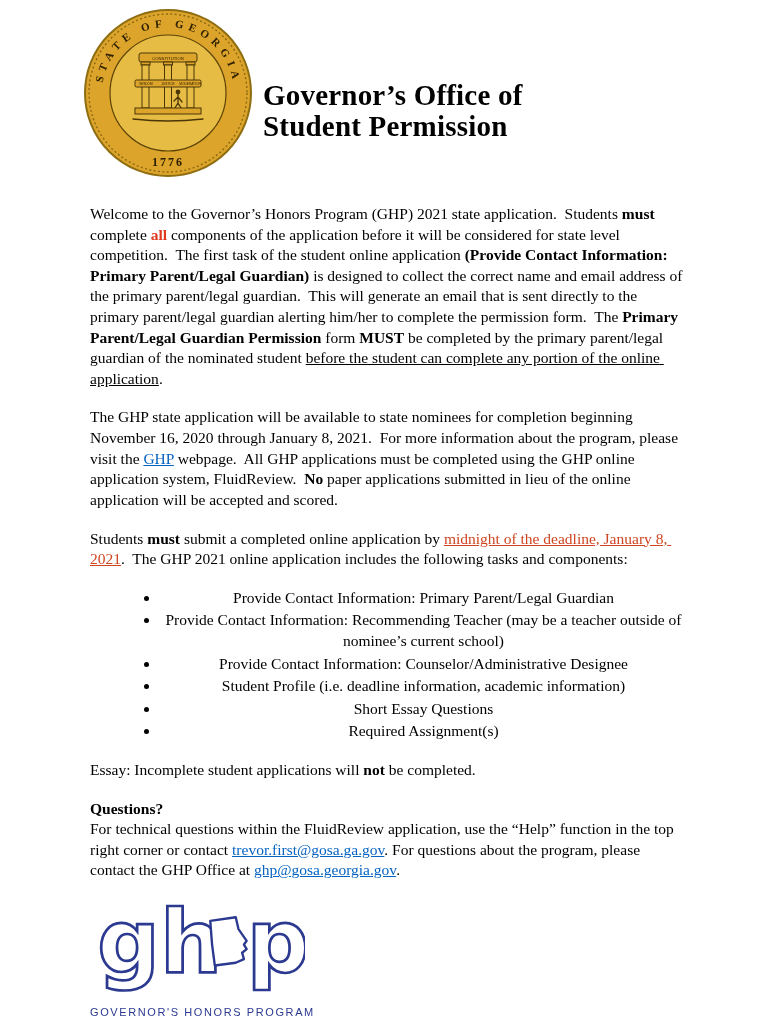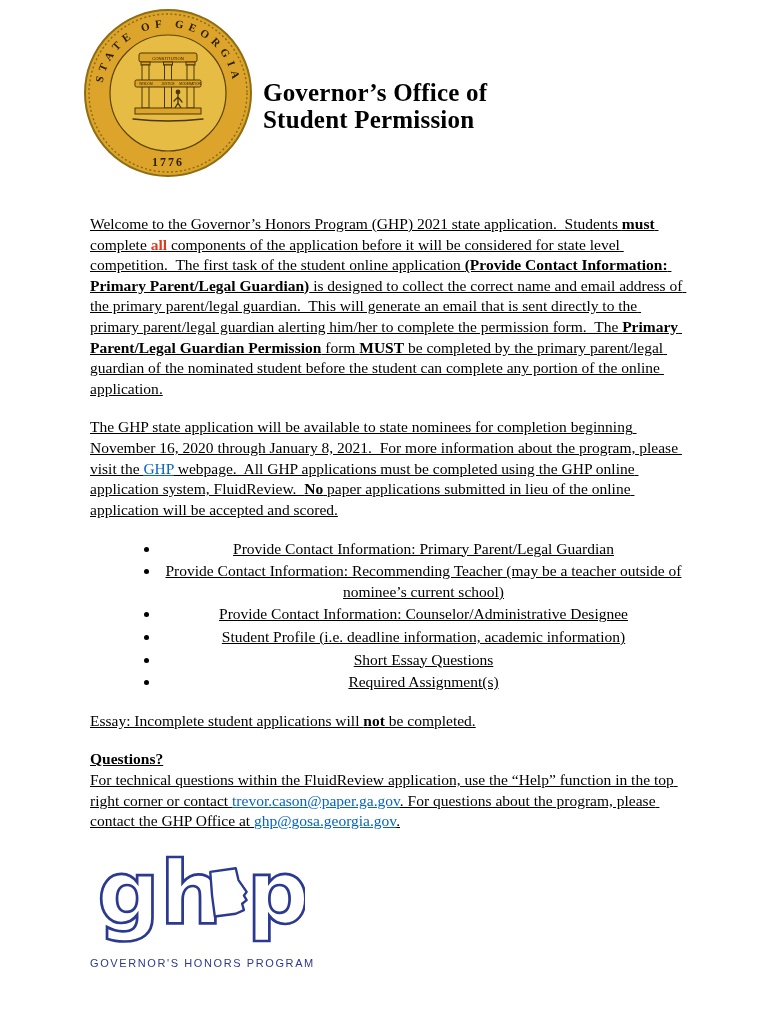--- a/index.html
+++ b/index.html
@@ -3,39 +3,39 @@
 <meta charset="utf-8">
 <style>
   html,body{margin:0;padding:0;background:#ffffff;}
   .page{position:relative;width:770px;height:1024px;box-sizing:border-box;
         padding:8px 83px 0 90px;background:#fff;color:#000;
         font-family:"Liberation Serif",serif;overflow:hidden;}
 
   
   .letterhead{display:flex;align-items:flex-start;gap:10px;margin-left:-7px;}
   .seal{width:170px;height:170px;flex:0 0 auto;}
-  .org-title{font-weight:bold;font-size:25px;line-height:1.06;margin-top:72px;letter-spacing:.2px;}
+  .org-title{font-weight:bold;font-size:29px;line-height:1.06;margin-top:72px;letter-spacing:.2px;}
 
   
   .seal-outer{fill:var(--seal_gold,#DCA42A);stroke:#8F6E12;stroke-width:2;}
   .seal-edge{fill:none;stroke:#8a6a10;stroke-width:1.4;stroke-dasharray:2 2.4;}
   .seal-inner{fill:#E6BC45;stroke:#5c4407;stroke-width:1.2;}
   .seal-ring-text{font-family:"Liberation Serif",serif;font-size:11px;font-weight:bold;
                   letter-spacing:5px;fill:#2e2002;}
   .seal-year{font-family:"Liberation Serif",serif;font-size:12px;font-weight:bold;
              fill:#2e2002;letter-spacing:2px;}
   .seal-tiny{font-size:4.2px;fill:#2e2002;font-family:"Liberation Sans",sans-serif;}
   .seal-tiny2{font-size:3.2px;fill:#2e2002;font-family:"Liberation Sans",sans-serif;}
   .arch,.banner,.base,.colcap{fill:var(--seal_gold,#DCA42A);stroke:#4a3606;stroke-width:1;}
   .col{fill:#E6BC45;stroke:#4a3606;stroke-width:1;}
   .stick{fill:none;stroke:#4a3606;stroke-width:1.3;stroke-linecap:round;}
   .figure-head{fill:#4a3606;}
 
   
-  .doc-body{margin-top:36px;text-decoration:underline;}
+  .doc-body{margin-top:26px;}
   .doc-body p{font-size:15.5px;line-height:1.33;margin:0 0 18px 0;white-space:pre-wrap;}
   .task-list{font-size:15.5px;line-height:1.33;margin:0 0 18px 0;padding-left:70px;text-align:center;}
   .task-list li{margin:0 0 2px 0;}
   .q-head{font-weight:bold;margin-bottom:0 !important;}
   .q-body{margin-top:0 !important;}
 
   .run-b{font-weight:bold;}
   .run-red{font-weight:bold;color:var(--red,#e03a1e);}
   .run-u{text-decoration:underline;}
   a.run-link{color:var(--link_blue,#0563C1);text-decoration:underline;cursor:pointer;}
@@ -95,34 +95,35 @@
 
     <div class="org-title">
       <div>Governor’s Office of</div>
       <div>Student Permission</div>
     </div>
   </header>
 
   <main class="doc-body">
     <p><span>Welcome to the Governor’s Honors Program (GHP) 2021 state application.  Students </span><span class="run-b">must</span><span> complete </span><span class="run-red">all</span><span> components of the application before it will be considered for state level competition.  The first task of the student online application </span><span class="run-b">(Provide Contact Information: Primary Parent/Legal Guardian)</span><span> is designed to collect the correct name and email address of the primary parent/legal guardian.  This will generate an email that is sent directly to the primary parent/legal guardian alerting him/her to complete the permission form.  The </span><span class="run-b">Primary Parent/Legal Guardian Permission</span><span> form </span><span class="run-b">MUST</span><span> be completed by the primary parent/legal guardian of the nominated student </span><span class="run-u">before the student can complete any portion of the online application</span><span>.</span></p>
     <p><span>The GHP state application will be available to state nominees for completion beginning November 16, 2020 through January 8, 2021.  For more information about the program, please visit the </span><a class="run-link" href="#">GHP</a><span> webpage.  All GHP applications must be completed using the GHP online application system, FluidReview.  </span><span class="run-b">No</span><span> paper applications submitted in lieu of the online application will be accepted and scored.</span></p>
+    <p><span>Students </span><span class="run-b">must</span><span> submit a completed online application by </span><a class="run-rlink" href="#">midnight of the deadline, January 8, 2021</a><span>.  The GHP 2021 online application includes the following tasks and components:</span></p>
 
     <ul class="task-list">
         <li>Provide Contact Information: Primary Parent/Legal Guardian</li>
         <li>Provide Contact Information: Recommending Teacher (may be a teacher outside of nominee’s current school)</li>
         <li>Provide Contact Information: Counselor/Administrative Designee</li>
         <li>Student Profile (i.e. deadline information, academic information)</li>
         <li>Short Essay Questions</li>
         <li>Required Assignment(s)</li>
       </ul>
 
     <p><span>Essay: Incomplete student applications will </span><span class="run-b">not</span><span> be completed.</span></p>
 
     <p class="q-head">Questions?</p>
-    <p class="q-body"><span>For technical questions within the FluidReview application, use the “Help” function in the top right corner or contact </span><a class="run-link" href="#">trevor.cason@paper.ga.gov</a><span>. For questions about the program, please contact the GHP Office at </span><a class="run-link" href="#">ghp@gosa.georgia.gov</a><span>.</span></p>
+    <p class="q-body"><span>For technical questions within the FluidReview application, use the “Help” function in the top right corner or contact </span><a class="run-link" href="#">trevor.first@gosa.ga.gov</a><span>. For questions about the program, please contact the GHP Office at </span><a class="run-link" href="#">ghp@gosa.georgia.gov</a><span>.</span></p>
   </main>
 
   <footer class="footer-logo">
     <svg class="ghp-logo-svg" viewBox="0 0 236 112" xmlns="http://www.w3.org/2000/svg">
       <text class="logo-letters" x="8" y="80">gh</text>
       <path class="logo-georgia" d="M132 24 L160 20 L163 33 L172 46 L169 50 L172 55 L167 59 L169 66 L160 70 L137 73 L134 50 Z"></path>
       <text class="logo-letters" x="172" y="80">p</text>
     </svg>
     <div class="logo-caption">GOVERNOR'S HONORS PROGRAM</div>
   </footer>

